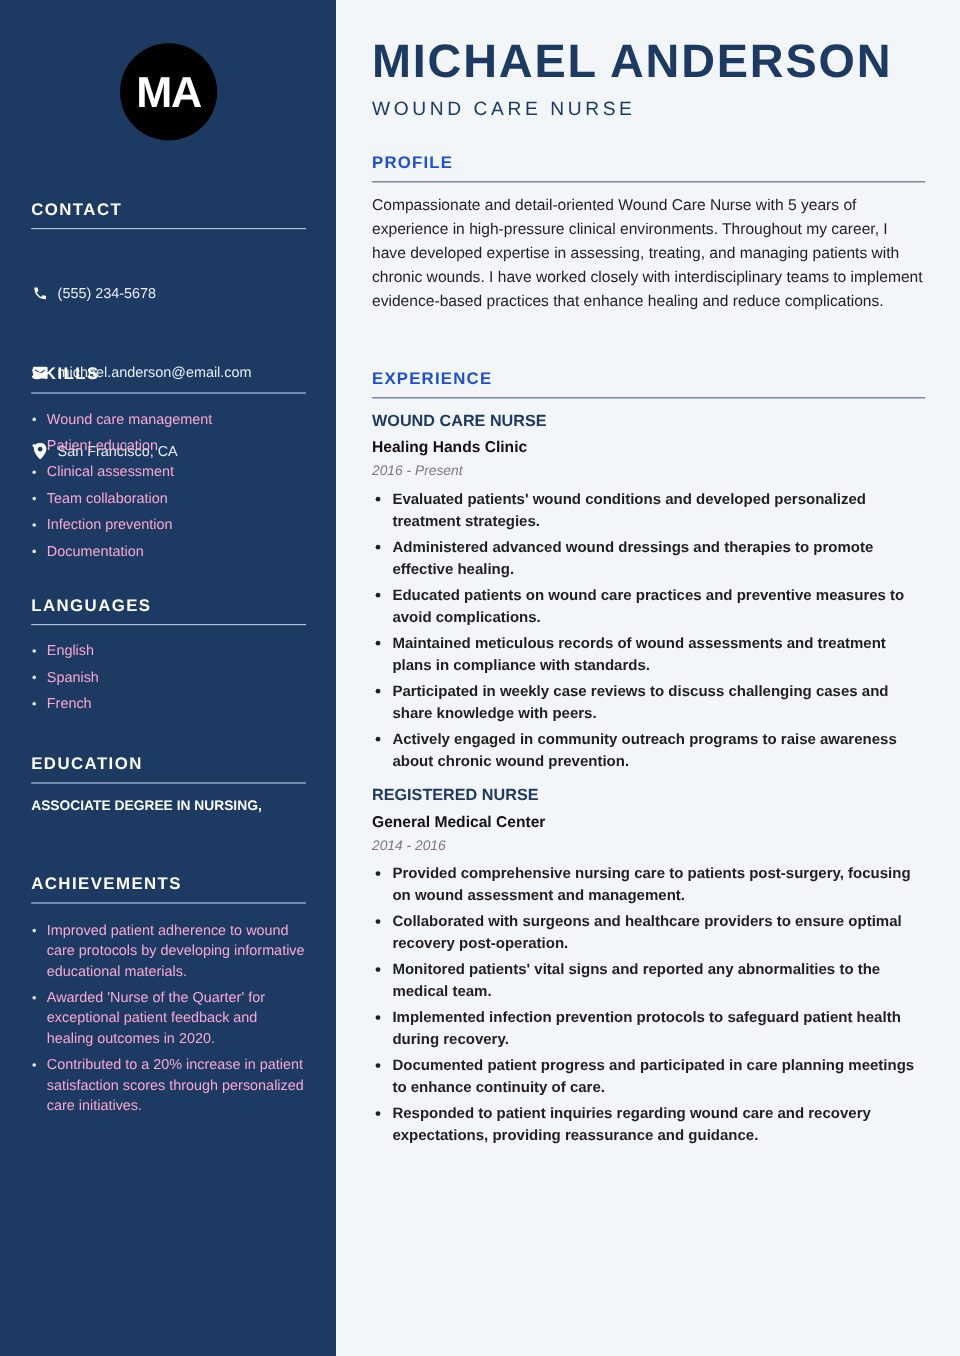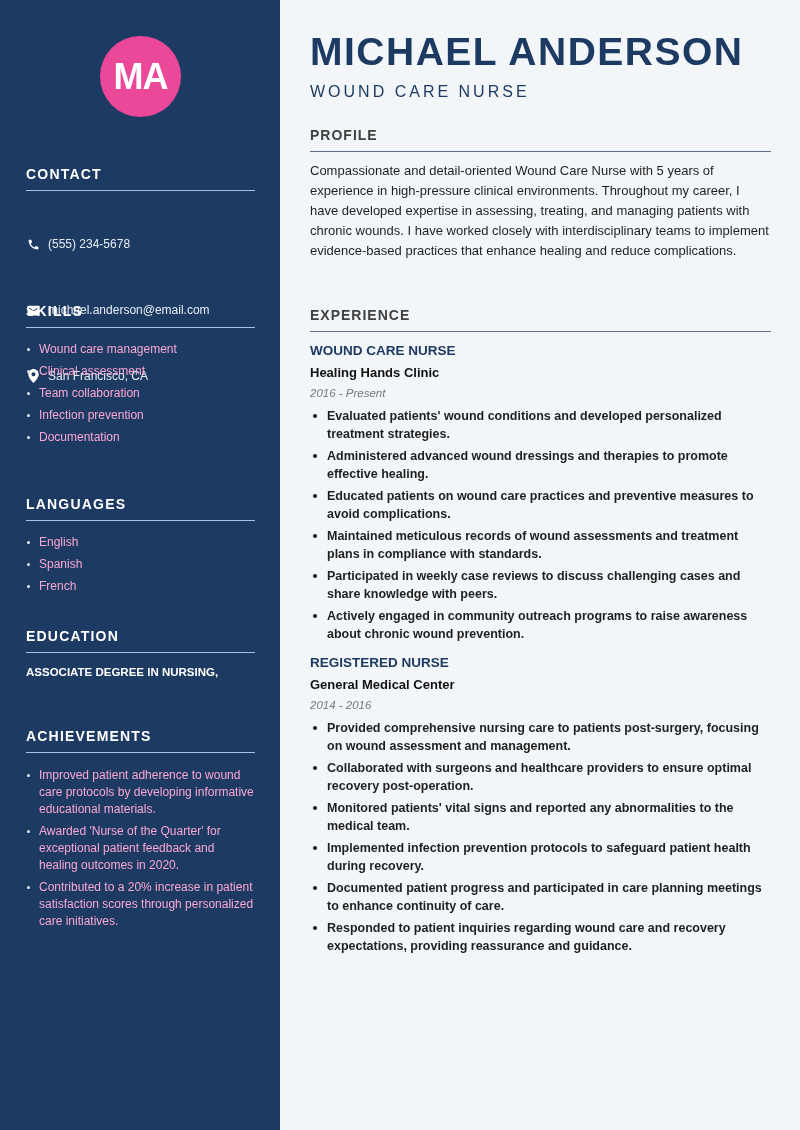--- a/index.html
+++ b/index.html
@@ -18,21 +18,21 @@
       padding: 0 26px 0 26px;
       position: relative;
     }
     .avatar {
       position: absolute;
       left: 100px;
       top: 36px;
       width: 81px;
       height: 81px;
       border-radius: 50%;
-      background: #ec4899;
+      background: #000000;
       display: flex;
       align-items: center;
       justify-content: center;
       color: #ffffff;
       font-weight: 700;
       font-size: 36px;
       letter-spacing: -1px;
     }
     .side-section { position: absolute; left: 26px; width: 229px; }
     .side-title {
@@ -103,21 +103,21 @@
       left: 310px; top: 83px;
       font-size: 16px;
       color: #1d3a62;
       letter-spacing: 3px;
       white-space: nowrap;
     }
     .msec { position: absolute; left: 310px; width: 461px; }
     .msec-title {
       font-size: 14px;
       font-weight: 700;
-      color: #404040;
+      color: #1d4ed8;
       letter-spacing: 1px;
       padding-bottom: 8px;
       border-bottom: 1.5px solid #5d6e85;
       margin-bottom: 9px;
     }
     .profile-text {
       font-size: 13px;
       line-height: 20px;
       color: #1f1f1f;
     }
@@ -193,20 +193,21 @@
           </svg>
       </span>
       <span>San Francisco, CA</span>
     </div>
   </section>
 
   <section class="side-section" style="top:303px;">
     <h2 class="side-title">SKILLS</h2>
     <ul class="side-list">
       <li>Wound care management</li>
+      <li>Patient education</li>
       <li>Clinical assessment</li>
       <li>Team collaboration</li>
       <li>Infection prevention</li>
       <li>Documentation</li>
     </ul>
   </section>
 
   <section class="side-section" style="top:496px;">
     <h2 class="side-title">LANGUAGES</h2>
     <ul class="side-list">

